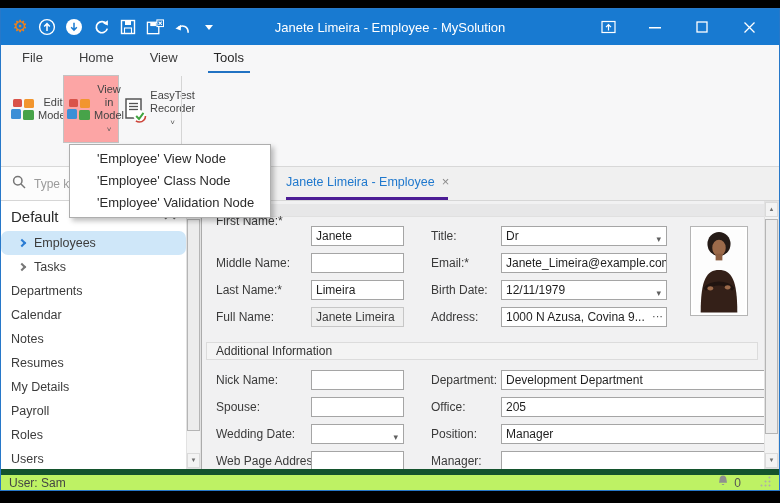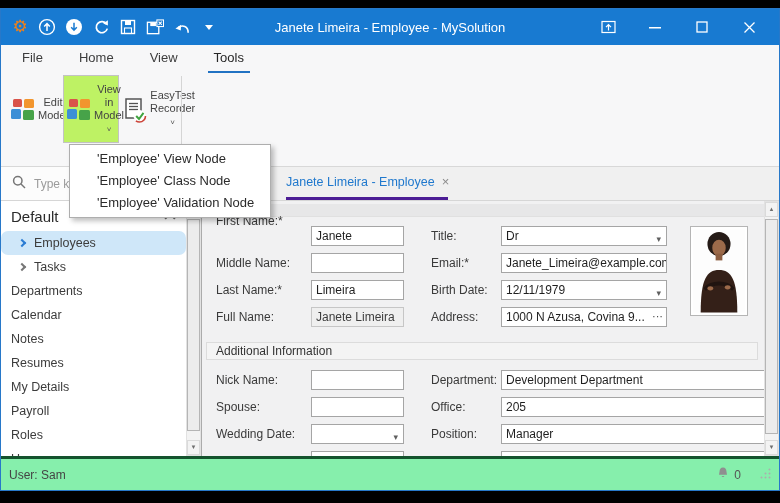--- a/index.html
+++ b/index.html
@@ -22,21 +22,21 @@
   
   .menurow { height: 28px; background: #f7f7f8; display: flex; align-items: stretch; flex: none; padding-left: 15px; }
   .menu-tab { font-size: 13px; color: #3d3d3d; line-height: 26px; margin-right: 24px; padding: 0 6px; border-bottom: 2px solid transparent; }
   .menu-tab.active { color: #262626; border-bottom: 2px solid #2172c3; }
 
   
   .ribbon { height: 94px; background: #f7f7f8; border-bottom: 1px solid #d8d8d8; flex: none;
     display: flex; align-items: flex-start; padding-left: 6px; }
   .rbtn { width: 56px; margin-top: 2px; height: 68px; display: flex; flex-direction: row; align-items: center;
     border: 1px solid transparent; }
-  .rbtn.pressed { background: #bef264; border: 1px solid #c3c3c3; }
+  .rbtn.pressed { background: #fca5a5; border: 1px solid #c3c3c3; }
   .rbtn .ricon { margin-top: 4px; height: 30px; display: flex; align-items: center; }
   .rlabel { font-size: 11px; color: #444; text-align: center; line-height: 13px; }
   .caret-glyph { font-size: 8px; color: #555; }
   .ribbon-sep { width: 1px; background: #d5d5d5; height: 86px; margin: 3px 0 0 2px; }
 
   
   .toolrow { height: 34px; flex: none; display: flex; background: #f0f0f0; border-bottom: 1px solid #d6d6d6; position: relative; }
   .searchbox { width: 200px; background: #fcfcfc; border-right: 1px solid #c9c9c9; display: flex; align-items: center; padding-left: 11px; }
   .searchbox input { border: none; outline: none; background: transparent; font-size: 12px; color: #555;
     width: 150px; margin-left: 8px; font-family: "Liberation Sans", sans-serif; }
@@ -89,21 +89,21 @@
     border: 1px solid #dcdcdc; font-size: 12px; color: #333; line-height: 16px; padding-left: 9px; }
   .photo { position: absolute; left: 488px; top: 25px; width: 58px; height: 90px;
     background: #fff; border: 1px solid #b5b5b5; padding: 2px; }
 
   
   .dropdown { position: absolute; left: 68px; top: 135px; width: 202px; background: #fff;
     border: 1px solid #aeaeae; box-shadow: 3px 3px 5px rgba(0,0,0,0.25); z-index: 50; padding: 3px 0; }
   .dd-item { height: 22px; line-height: 22px; font-size: 13px; color: #2b2b2b; padding-left: 27px; white-space: nowrap; }
 
   
-  .statusbar { height: 34px; flex: none; background: #86efac; border-top: 3px solid #14532d;
+  .statusbar { height: 21px; flex: none; background: #bef264; border-top: 6px solid #14532d;
     display: flex; align-items: center; padding: 0 8px; font-size: 12px; color: #444; }
   .sb-right { margin-left: auto; display: flex; align-items: center; gap: 5px; }
   .notif-count { color: #555; }
   .grip { margin-left: 14px; }
 </style>
 </head>
 <body>
 
 <div class="window">
 

